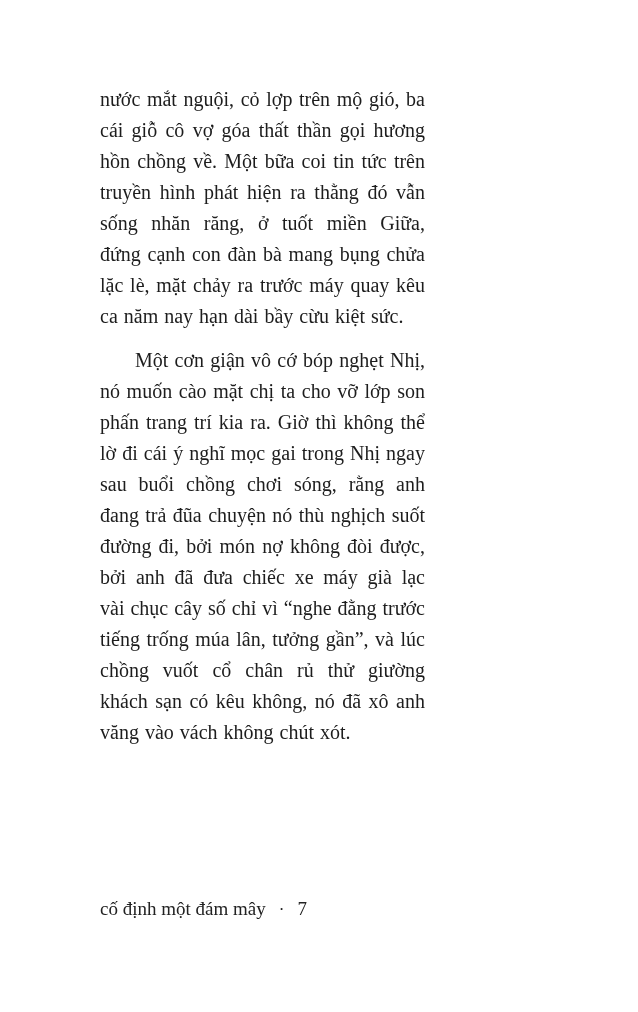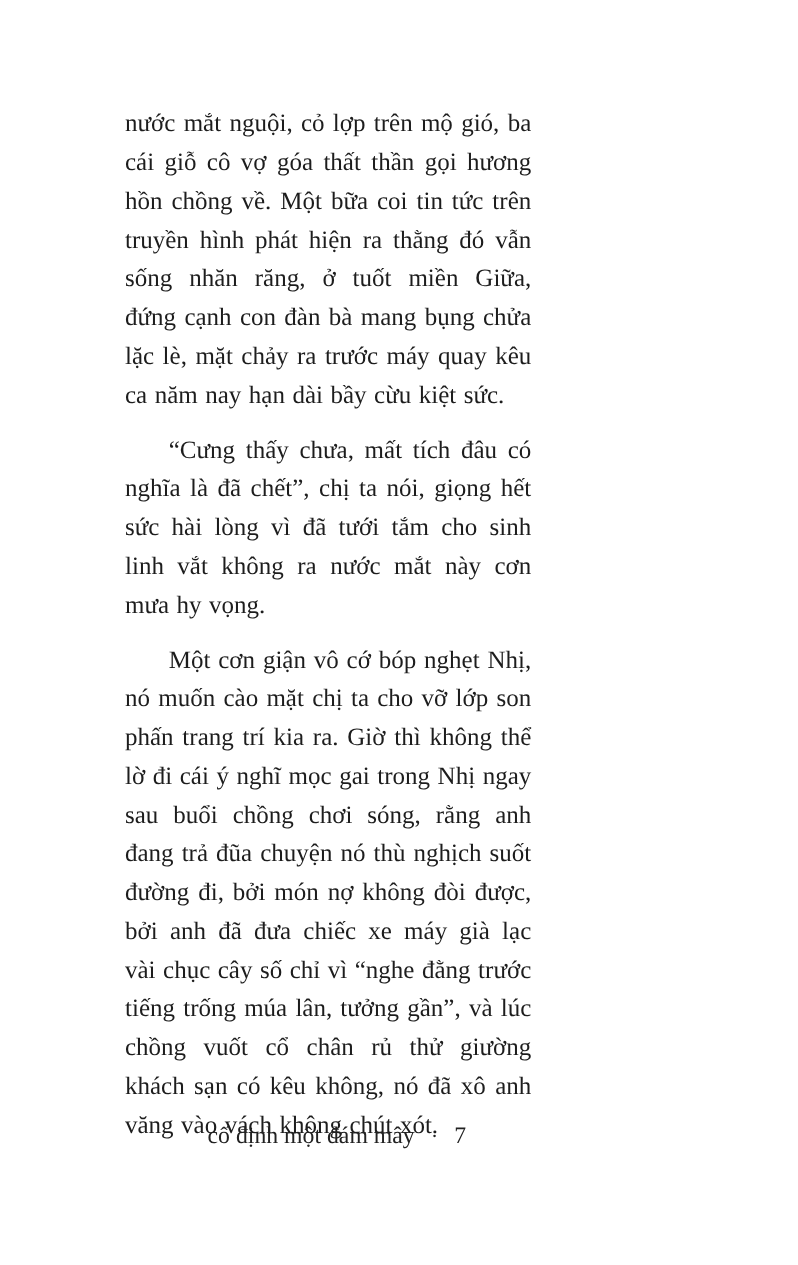--- a/index.html
+++ b/index.html
@@ -33,41 +33,40 @@
     text-indent: 0;
   }
   .body-text p.continues {
     text-align-last: justify;
   }
   .running-footer {
     position: absolute;
     top: 894px;
     left: 100px;
     right: 84px;
-    text-align: center;
+    text-align: left;
     font-size: 19px;
     line-height: 30px;
     color: #222222;
     white-space: nowrap;
   }
   .running-footer .separator-dot {
     display: inline-block;
     margin: 0 13px;
     font-size: 17px;
     color: #222222;
   }
 </style>
 </head>
 <body>
 
 <div class="book-page">
 
   <div class="body-text">
     <p class="first">nước mắt nguội, cỏ lợp trên mộ gió, ba cái giỗ cô vợ góa thất thần gọi hương hồn chồng về. Một bữa coi tin tức trên truyền hình phát hiện ra thằng đó vẫn sống nhăn răng, ở tuốt miền Giữa, đứng cạnh con đàn bà mang bụng chửa lặc lè, mặt chảy ra trước máy quay kêu ca năm nay hạn dài bầy cừu kiệt sức.</p>
-    <p>“Cưng thấy chưa, mất tích đâu có nghĩa là đã chết”, chị ta nói, giọng hết sức hài lòng vì đã tưới tắm cho sinh linh vắt không ra nước mắt này cơn mưa hy vọng.</p>
     <p>Một cơn giận vô cớ bóp nghẹt Nhị, nó muốn cào mặt chị ta cho vỡ lớp son phấn trang trí kia ra. Giờ thì không thể lờ đi cái ý nghĩ mọc gai trong Nhị ngay sau buổi chồng chơi sóng, rằng anh đang trả đũa chuyện nó thù nghịch suốt đường đi, bởi món nợ không đòi được, bởi anh đã đưa chiếc xe máy già lạc vài chục cây số chỉ vì “nghe đằng trước tiếng trống múa lân, tưởng gần”, và lúc chồng vuốt cổ chân rủ thử giường khách sạn có kêu không, nó đã xô anh văng vào vách không chút xót.</p>
   </div>
 
   <div class="running-footer">
     <span>cố định một đám mây</span><span class="separator-dot">·</span><span>7</span>
   </div>
 
 </div>
 
 </body></html>

